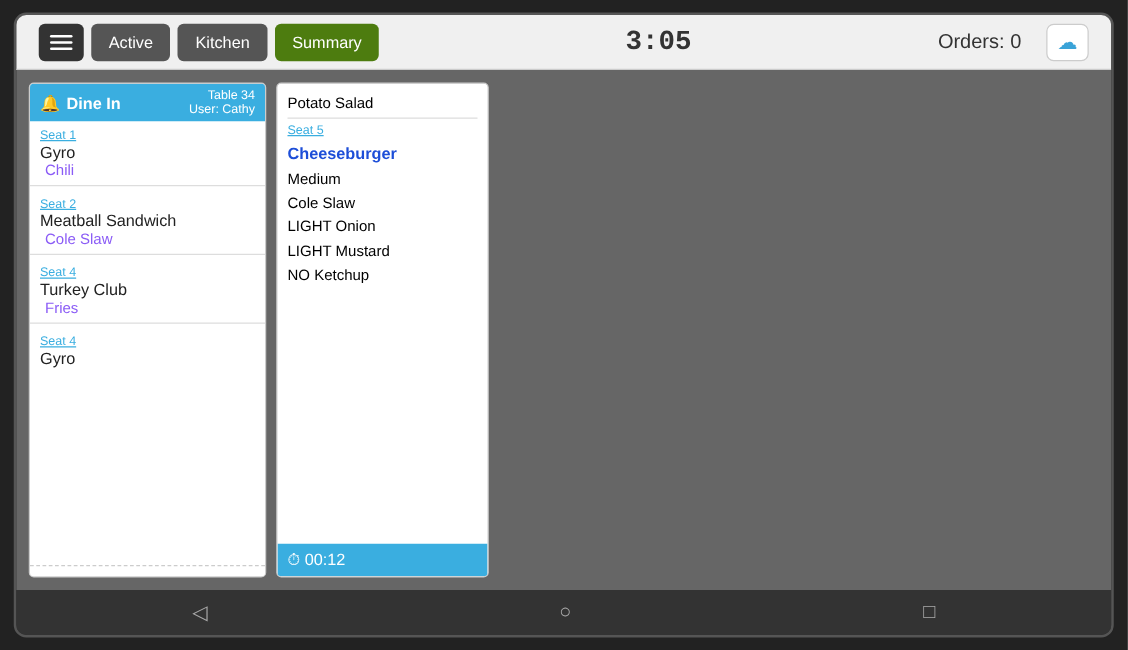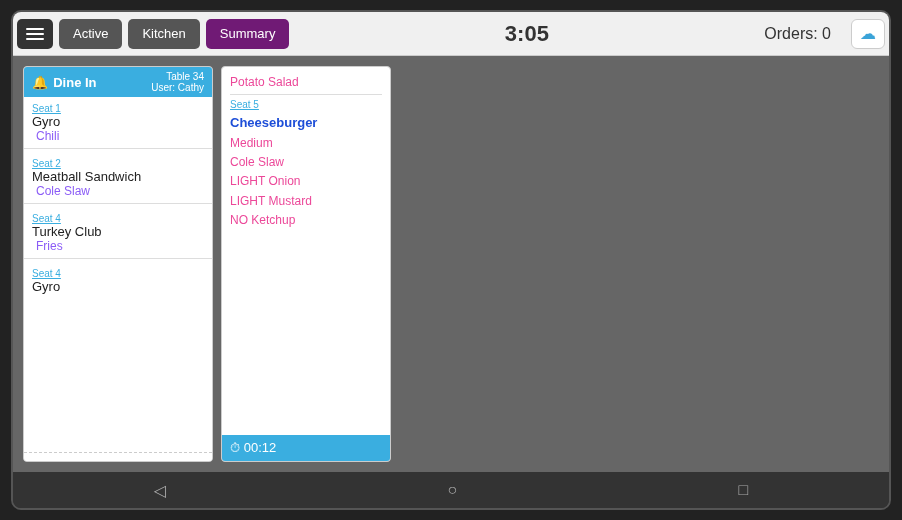--- a/index.html
+++ b/index.html
@@ -23,21 +23,21 @@
       display: flex;
       flex-direction: column;
       overflow: hidden;
     }
     
     .top-bar {
       background: #f0f0f0;
       height: 44px;
       display: flex;
       align-items: center;
-      padding: 0 4px;
+      padding: 0 18px;
       border-bottom: 1px solid #ccc;
       flex-shrink: 0;
     }
     .nav-buttons {
       display: flex;
       gap: 6px;
       align-items: center;
     }
     .menu-btn {
       background: #333;
@@ -64,28 +64,29 @@
       background: #555;
       color: #fff;
       border: none;
       border-radius: 5px;
       padding: 5px 14px;
       height: 30px;
       cursor: pointer;
       font-size: 13px;
     }
     .nav-tab.active {
-      background: #701a75;
+      background: #4d7c0f;
     }
     .time-display {
       flex: 1;
       text-align: center;
       font-size: 22px;
       font-weight: bold;
       color: #333;
+      font-family: Liberation Mono, monospace;
     }
     .orders-display {
       font-size: 16px;
       color: #333;
       margin-right: 20px;
     }
     .cloud-btn {
       background: #fff;
       border: 1px solid #ccc;
       border-radius: 6px;
@@ -187,21 +188,21 @@
       flex-direction: column;
       border: 1px solid #ccc;
     }
     .detail-content {
       flex: 1;
       padding: 6px 8px;
       overflow: hidden;
     }
     .detail-item {
       font-size: 12px;
-      color: #ec4899;
+      color: #000000;
       line-height: 1.6;
     }
     .detail-item.seat-lbl {
       font-size: 10px;
       color: #3aaee0;
       text-decoration: underline;
     }
     .detail-item.bold {
       font-weight: bold;
       font-size: 13px;

